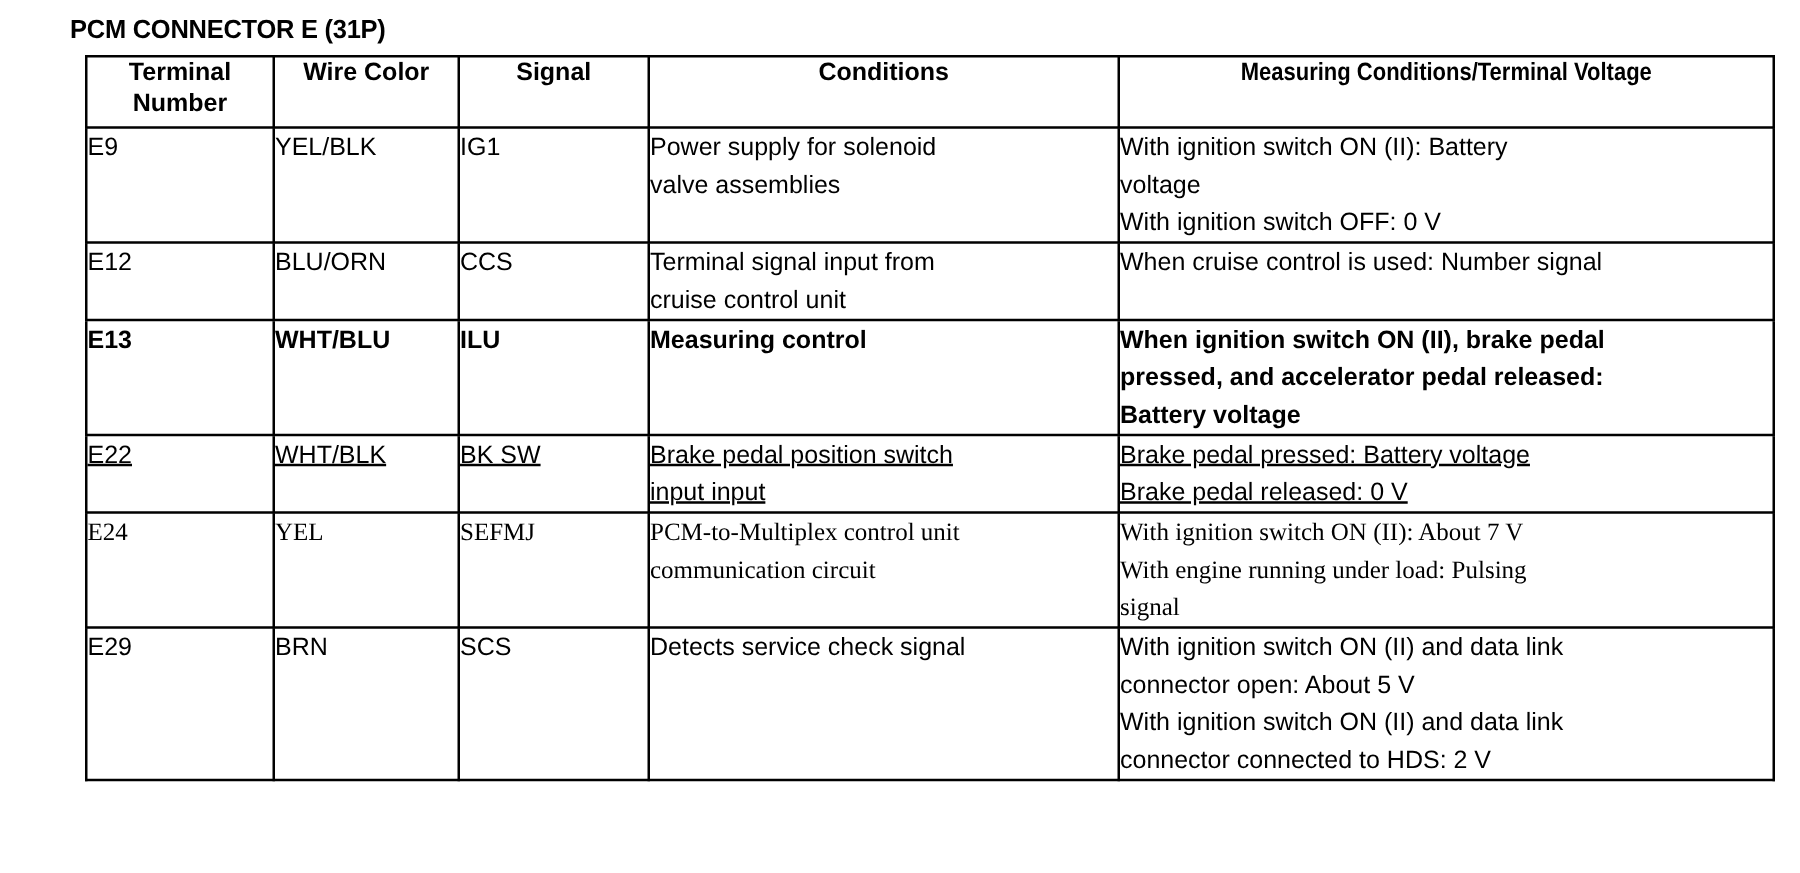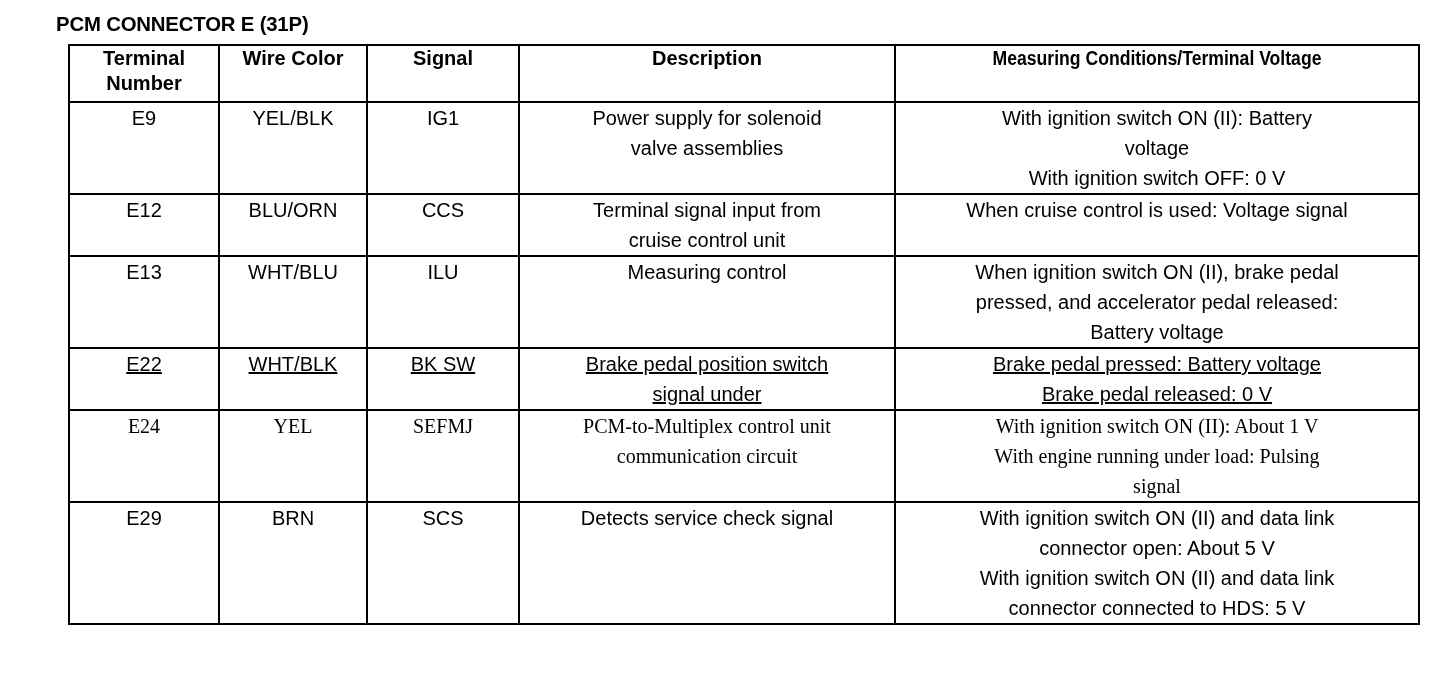--- a/index.html
+++ b/index.html
@@ -84,37 +84,36 @@
     transform-origin: center top;
     white-space: nowrap;
   }
 
   
   tbody td {
     font-size: 20px;
     line-height: 30px;
   }
   td.cell-center {
-    text-align: center;
     padding-top: 5px;
     font-size: 20px;
   }
   td.cell-left {
-    text-align: center;
+    text-align: left;
     padding: 5px 6px 4px 10px;
   }
   td .line {
     display: block;
     white-space: nowrap;
   }
 
   
   tr.r-h1 td { height: 86px; }
   tr.r-h2 td { height: 58px; border-radius: 25px; }
-  tr.r-h3 td { height: 86px; }
+  tr.r-h3 td { height: 86px; font-weight: bold; }
   tr.r-h4 td { height: 56px; text-decoration: underline; }
   tr.r-h5 td { height: 86px; font-family: Liberation Serif, serif; }
   tr.r-h6 td { height: 120px; }
 </style>
 </head>
 <body>
 
 <div id="page">
 
   <div id="doc-title">PCM CONNECTOR E (31P)</div>
@@ -133,21 +132,21 @@
           <span class="hdr">Terminal</span>
           <span class="hdr">Number</span>
         </th>
         <th>
           <span class="hdr">Wire Color</span>
         </th>
         <th>
           <span class="hdr">Signal</span>
         </th>
         <th>
-          <span class="hdr">Description</span>
+          <span class="hdr">Conditions</span>
         </th>
         <th class="meas-head">
           <span class="hdr">Measuring Conditions/Terminal Voltage</span>
         </th>
       </tr>
     </thead>
     <tbody>
 
       <tr class="r-h1">
         <td class="cell-center">E9</td>
@@ -166,21 +165,21 @@
 
       <tr class="r-h2">
         <td class="cell-center">E12</td>
         <td class="cell-center">BLU/ORN</td>
         <td class="cell-center">CCS</td>
         <td class="cell-left">
           <span class="line">Terminal signal input from</span>
           <span class="line">cruise control unit</span>
         </td>
         <td class="cell-left">
-          <span class="line">When cruise control is used: Voltage signal</span>
+          <span class="line">When cruise control is used: Number signal</span>
         </td>
       </tr>
 
       <tr class="r-h3">
         <td class="cell-center">E13</td>
         <td class="cell-center">WHT/BLU</td>
         <td class="cell-center">ILU</td>
         <td class="cell-left">
           <span class="line">Measuring control</span>
         </td>
@@ -190,54 +189,54 @@
           <span class="line">Battery voltage</span>
         </td>
       </tr>
 
       <tr class="r-h4">
         <td class="cell-center">E22</td>
         <td class="cell-center">WHT/BLK</td>
         <td class="cell-center">BK SW</td>
         <td class="cell-left">
           <span class="line">Brake pedal position switch</span>
-          <span class="line">signal under</span>
+          <span class="line">input input</span>
         </td>
         <td class="cell-left">
           <span class="line">Brake pedal pressed: Battery voltage</span>
           <span class="line">Brake pedal released: 0 V</span>
         </td>
       </tr>
 
       <tr class="r-h5">
         <td class="cell-center">E24</td>
         <td class="cell-center">YEL</td>
         <td class="cell-center">SEFMJ</td>
         <td class="cell-left">
           <span class="line">PCM-to-Multiplex control unit</span>
           <span class="line">communication circuit</span>
         </td>
         <td class="cell-left">
-          <span class="line">With ignition switch ON (II): About 1 V</span>
+          <span class="line">With ignition switch ON (II): About 7 V</span>
           <span class="line">With engine running under load: Pulsing</span>
           <span class="line">signal</span>
         </td>
       </tr>
 
       <tr class="r-h6">
         <td class="cell-center">E29</td>
         <td class="cell-center">BRN</td>
         <td class="cell-center">SCS</td>
         <td class="cell-left">
           <span class="line">Detects service check signal</span>
         </td>
         <td class="cell-left">
           <span class="line">With ignition switch ON (II) and data link</span>
           <span class="line">connector open: About 5 V</span>
           <span class="line">With ignition switch ON (II) and data link</span>
-          <span class="line">connector connected to HDS: 5 V</span>
+          <span class="line">connector connected to HDS: 2 V</span>
         </td>
       </tr>
 
     </tbody>
   </table>
 
 </div>
 
 </body></html>

